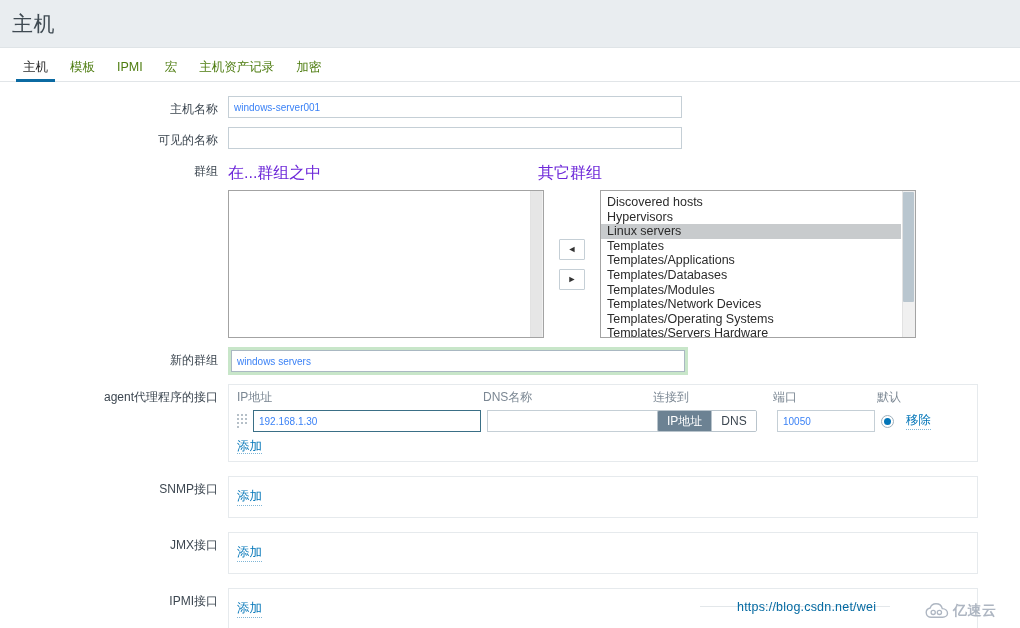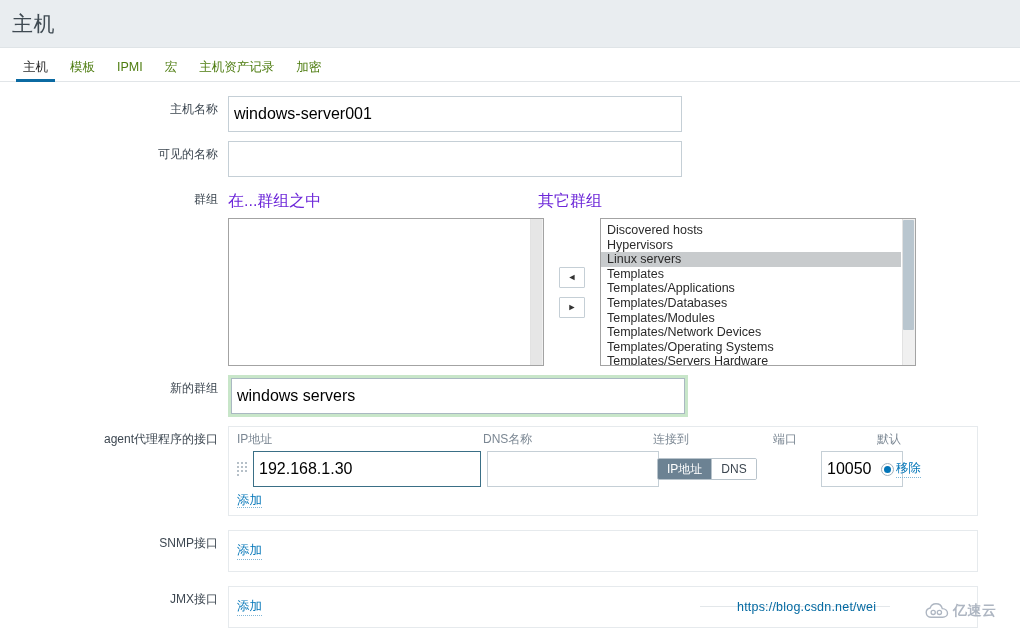--- a/index.html
+++ b/index.html
@@ -75,23 +75,23 @@
     padding-top: 5px;
     flex: 0 0 228px;
     white-space: nowrap;
   }
   .field-col { flex: 1 1 auto; }
 
   input.txt {
     height: 22px;
     border: 1px solid #c5cfd6;
     background: #fff;
-    padding: 17px 5px;
-    font-size: 16px;
-    color: #000000;
+    padding: 3px 5px;
+    font-size: 10px;
+    color: #3b82f6;
     font-family: "Liberation Sans", "DejaVu Sans", sans-serif;
     outline: none;
   }
   input.txt::placeholder { color: #a8b2ba; }
   .w-wide { width: 454px; }
 
   
   .highlight-wrap {
     display: inline-block;
     border: 3px solid #c8e6c9;
@@ -219,21 +219,21 @@
     flex: 0 0 12px;
     cursor: move;
   }
   .drag-handle i {
     display: block;
     width: 2px; height: 2px;
     background: #b6c0c8;
   }
   .iface-row .c-ip input   { width: 228px; }
   .iface-row .c-dns input  { width: 172px; }
-  .iface-row .c-port input { width: 82px; margin-left: 44px; }
+  .iface-row .c-port input { width: 98px; }
 
   .toggle {
     display: inline-flex;
     border: 1px solid #b9c4cc;
     height: 22px;
     overflow: hidden;
     border-radius: 2px;
   }
   .toggle .tbtn {
     font-size: 12px;
@@ -444,21 +444,21 @@
             </div>
             <div class="c-conn">
               <span class="toggle">
                 <span class="tbtn on">IP地址</span>
                 <span class="tbtn">DNS</span>
               </span>
             </div>
             <div class="c-port">
               <input class="txt" type="text" value="10050" style="">
             </div>
-            <div class="c-def" style="display:flex;align-items:center;gap:2px;">
+            <div class="c-def" style="display:flex;align-items:center;gap:12px;">
               <span class="radio on"></span>
               <a class="lnk">移除</a>
             </div>
           </div>
 
           <div class="add-wrap">
             <a class="lnk">添加</a>
           </div>
 
         </div>

